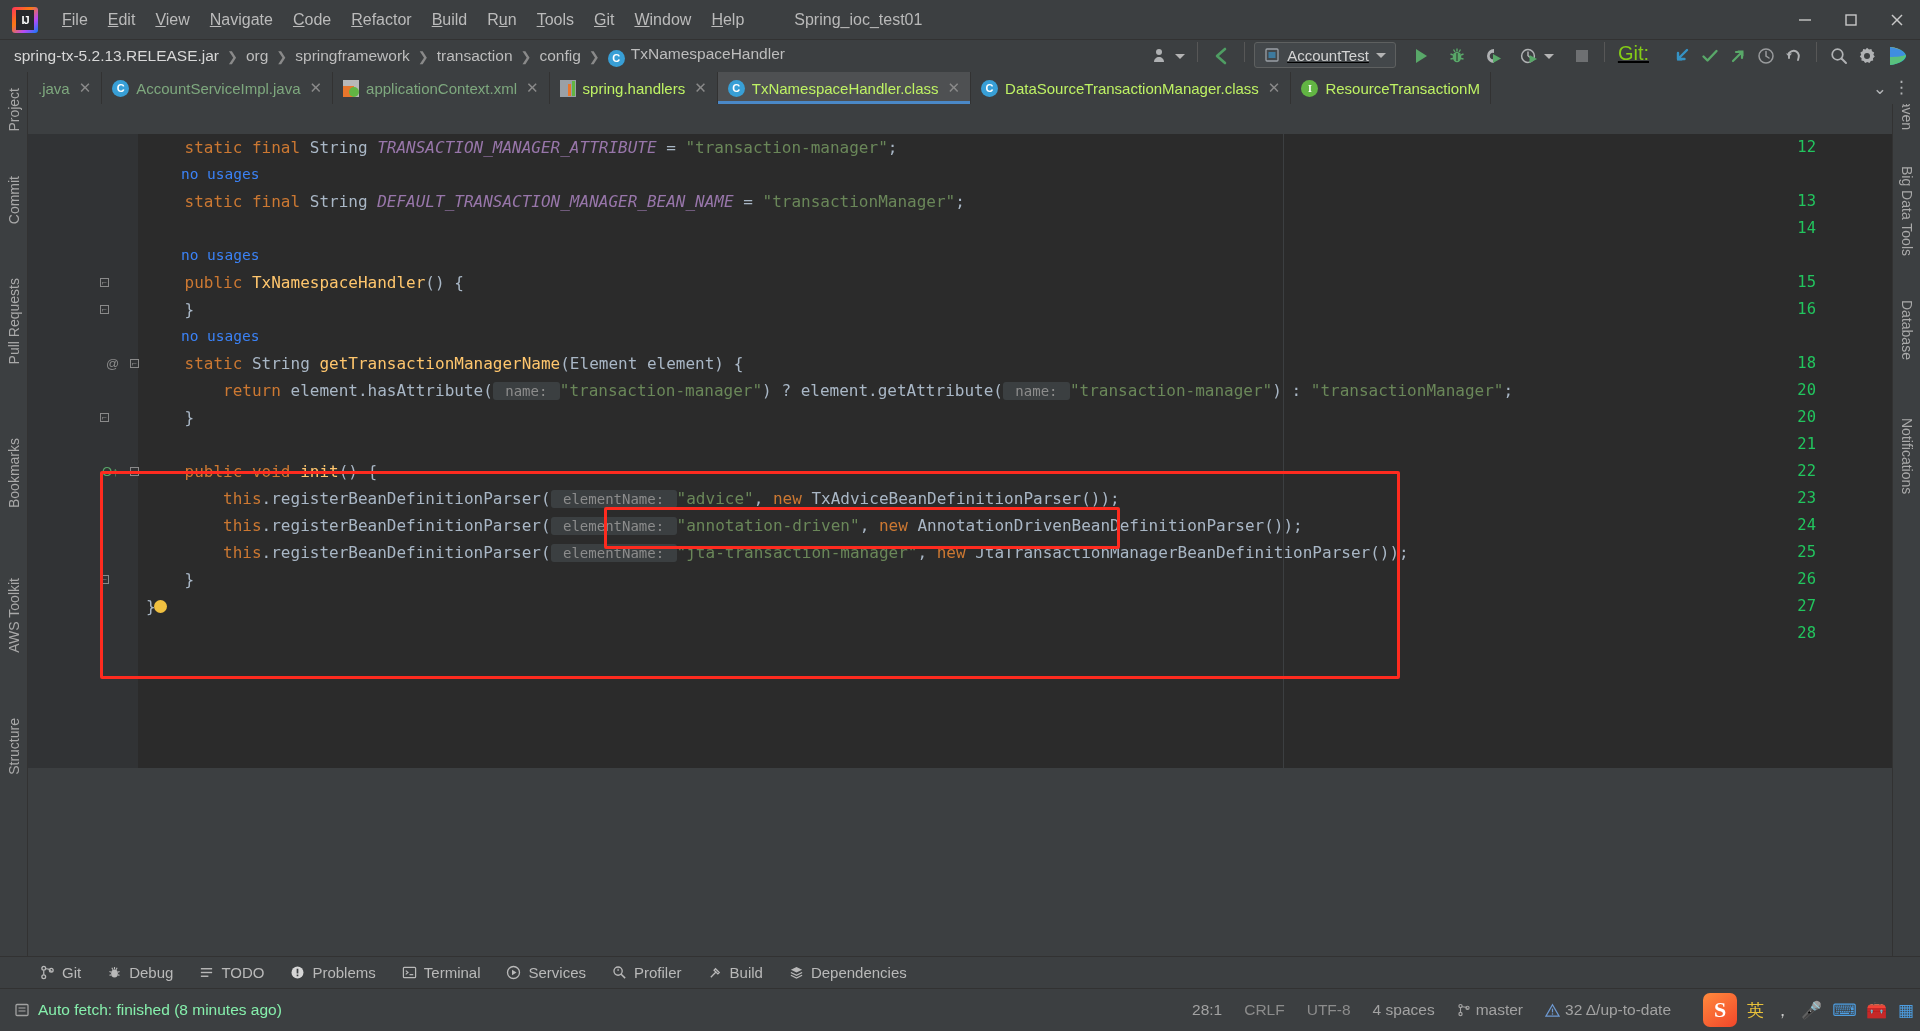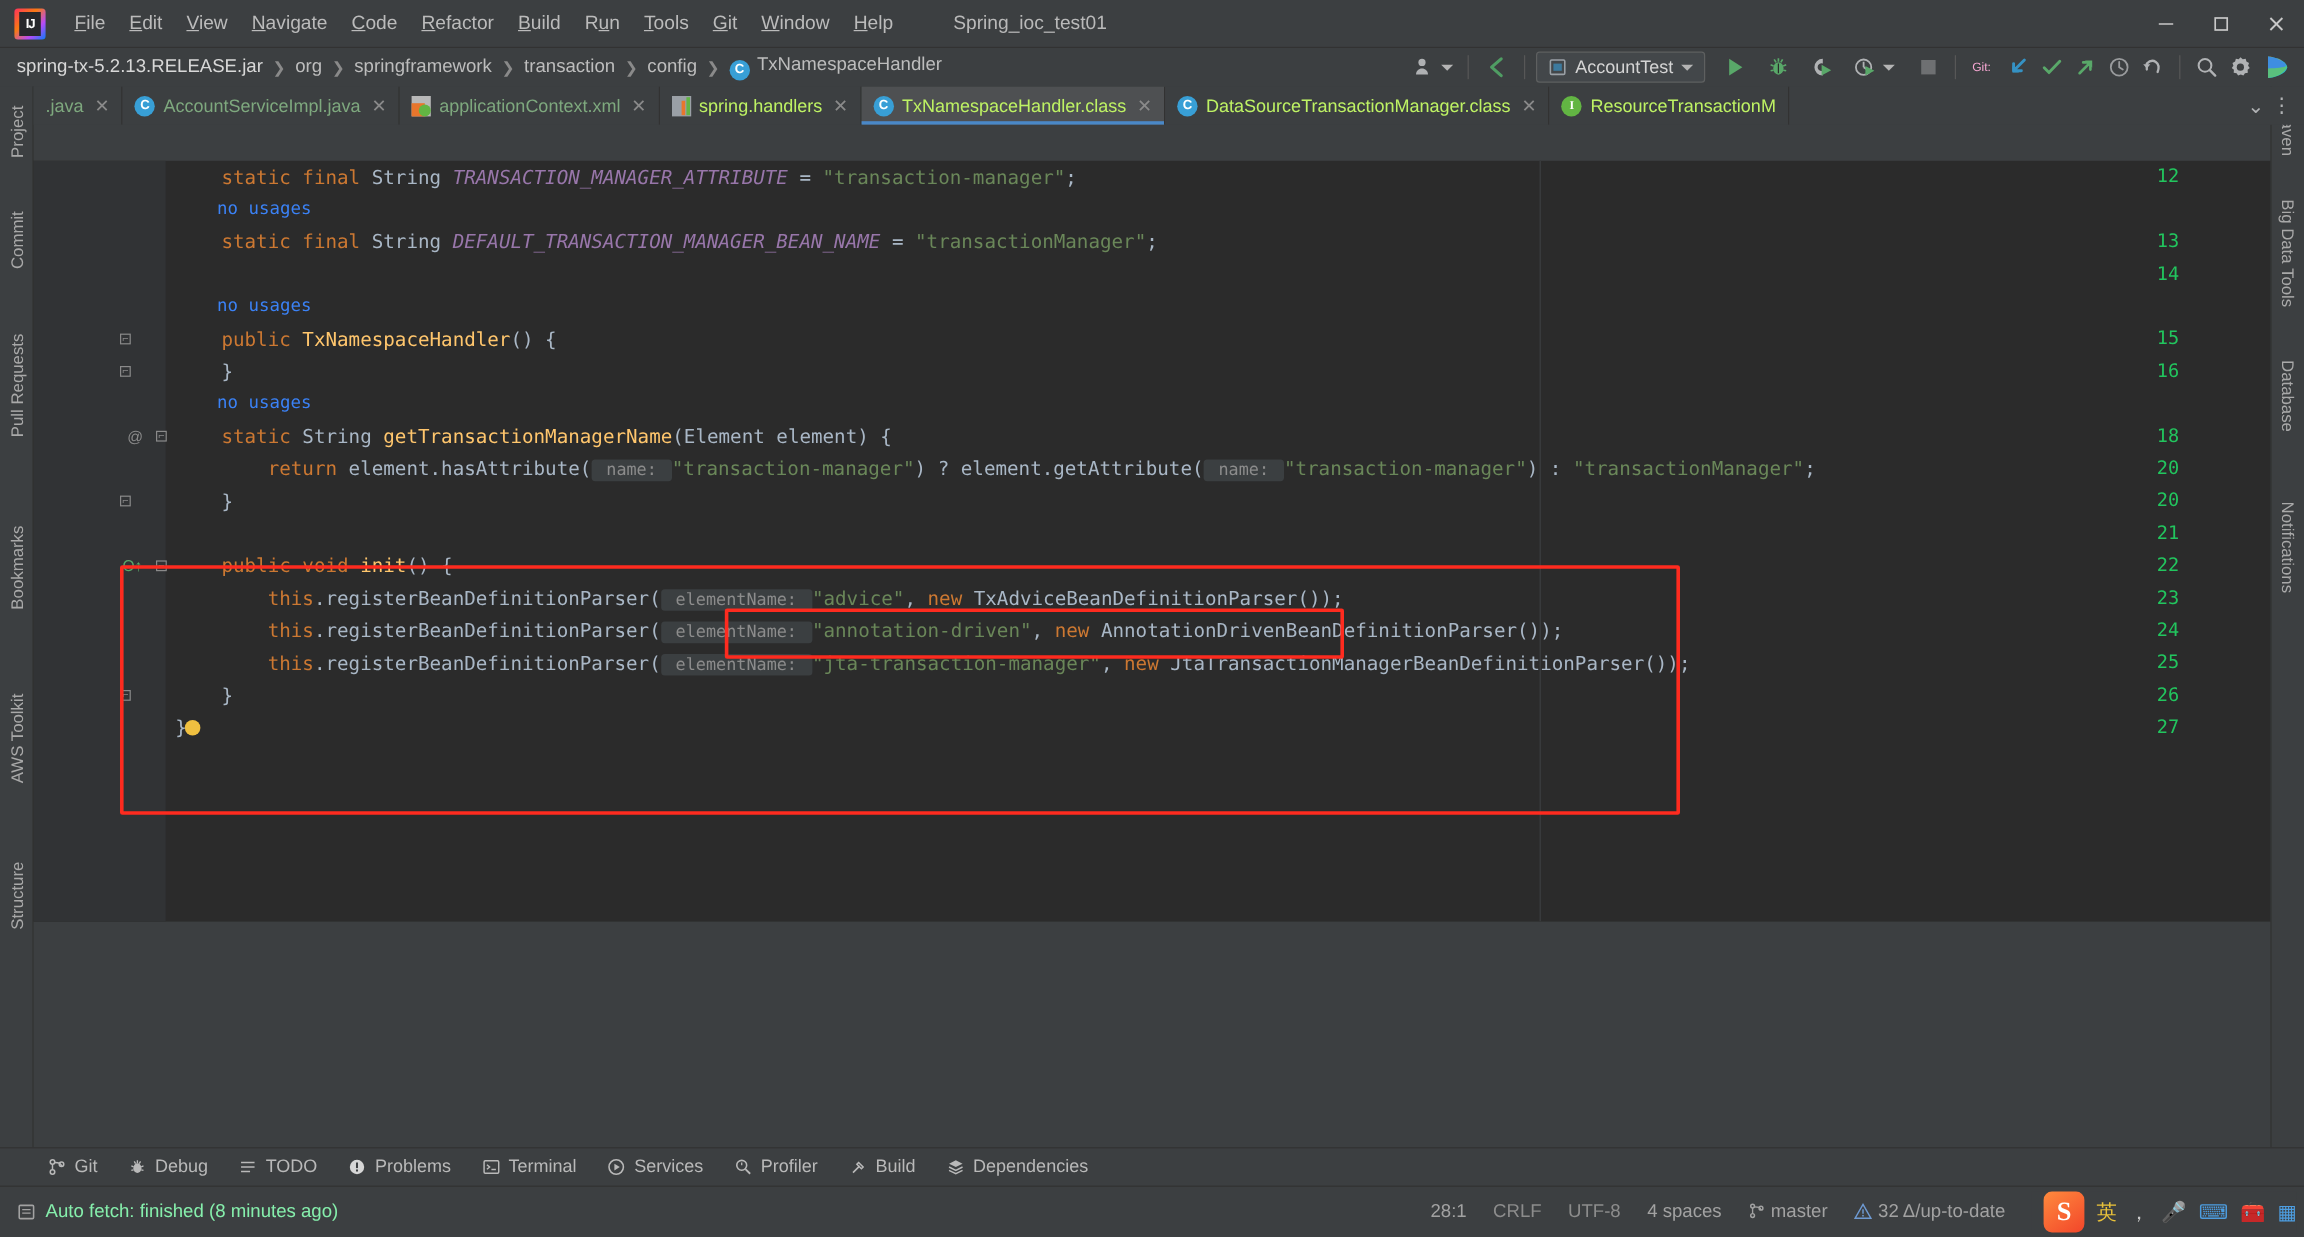--- a/index.html
+++ b/index.html
@@ -54,34 +54,34 @@
   .crumb.strong { color: #d8d8d8; }
   .crumb-sep {
     color: #8a8a8a; font-size: 13px; margin: 0 8px; user-select: none;
   }
   .crumb-ico {
     width: 17px; height: 17px; border-radius: 50%;
     background: #389fd6; color: #fff; font-size: 11px; font-weight: bold;
     display: inline-flex; align-items: center; justify-content: center;
     margin-right: 6px; vertical-align: -3px;
   }
-  .tb-right { margin-left: auto; display: flex; align-items: center; padding-right: 8px; gap: 2px; }
+  .tb-right { margin-left: auto; display: flex; padding-right: 8px; gap: 2px; text-decoration: underline; }
   .tb-btn {
     height: 28px; min-width: 26px; display: flex; align-items: center; justify-content: center;
     color: #afb1b3; padding: 0 3px;
   }
   .tb-sep { width: 1px; height: 20px; background: #575757; margin: 0 7px; }
   .runcfg {
     display: flex; align-items: center; gap: 7px; height: 26px;
     border: 1px solid #5e6060; border-radius: 3px; padding: 0 9px; background: #43474a;
   }
   .runcfg-label { color: #d4d4d4; font-size: 15px; white-space: nowrap; }
   .caret { width: 0; height: 0; border-left: 5px solid transparent; border-right: 5px solid transparent;
            border-top: 5px solid #b4b4b4; }
-  .git-label { color: #f9a8d4; font-size: 10px; margin: 0 8px 0 4px; }
+  .git-label { color: #84cc16; font-size: 20px; margin: 0 18px 0 4px; }
 
   
   .tabbar {
     position: absolute; top: 72px; left: 28px; width: 1892px; height: 32px;
     background: #3c3f41; display: flex; align-items: stretch; overflow: hidden;
   }
   .tab {
     display: flex; align-items: center; gap: 7px; padding: 0 10px;
     font-size: 15px; white-space: nowrap; position: relative;
     border-right: 1px solid #323232;
@@ -567,20 +567,24 @@
         <span class="fold" style="left:-38px; top:9px;">⌐</span>
         <div class="codeline">    }</div>
       </div>
 
       <div class="row">
         <span class="lnum">27</span>
         <div class="codeline">}</div>
         <span class="bulb" style="left:16px; top:7px;"></span>
       </div>
 
+      <div class="row">
+        <span class="lnum">28</span>
+        <div class="codeline"></div>
+      </div>
     </div>
   </div>
 
   <div class="redbox" style="left:100px; top:471px; width:1300px; height:208px;"></div>
   <div class="redbox" style="left:604px; top:507px; width:516px; height:42px;"></div>
 
   <div class="bottombar">
     <div class="bw">
       <svg width="15" height="15" viewBox="0 0 16 16">
           <circle cx="4" cy="3.5" r="2" fill="none" stroke="#b9b9b9" stroke-width="1.4"></circle>

